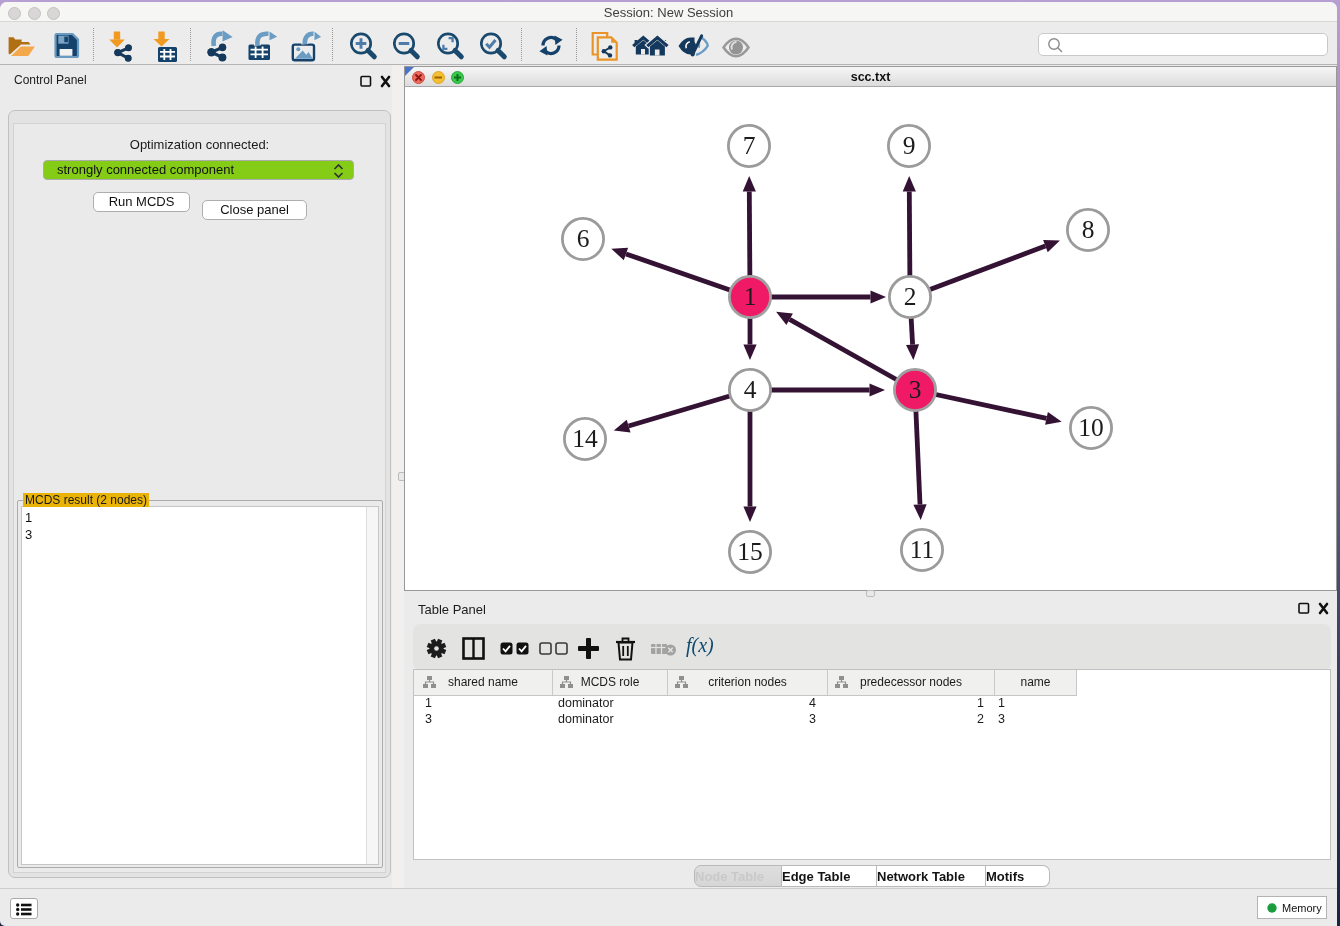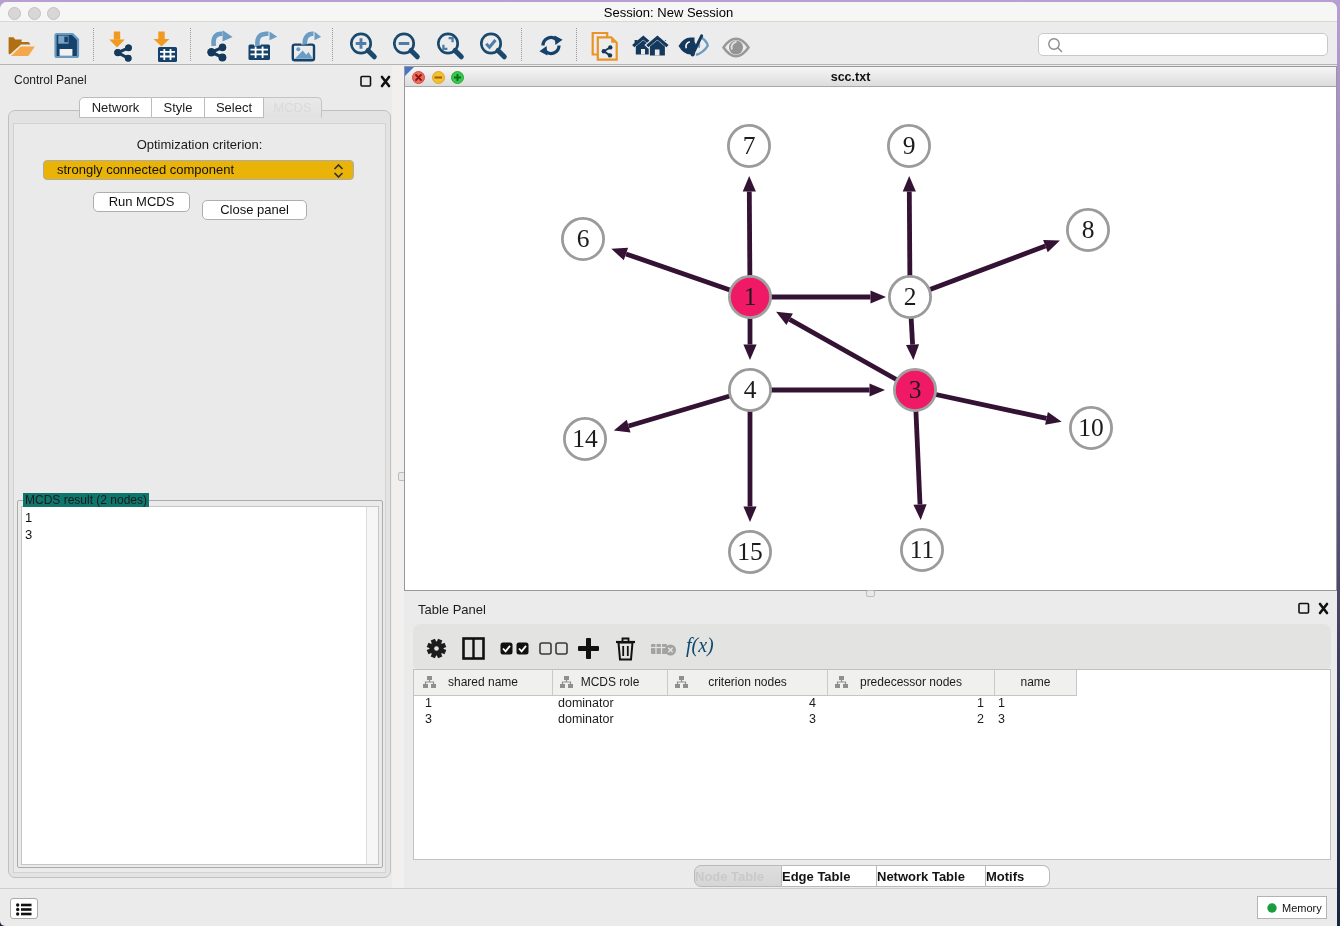--- a/index.html
+++ b/index.html
@@ -3,50 +3,50 @@
 <meta charset="utf-8">
 <style>
 * { margin:0; padding:0; box-sizing:border-box; }
 html,body { width:1340px; height:926px; overflow:hidden; }
 body { font-family:"Liberation Sans",sans-serif; background:linear-gradient(180deg,#b79fd3 0%,#9d87bd 20%,#70648f 45%,#4a4668 65%,#2c3050 82%,#1a2440 100%); position:relative; }
 #win { position:absolute; left:0; top:2px; width:1337px; height:924px; background:#ecebeb; border-radius:7px 7px 0 5px; overflow:hidden; }
 .abs { position:absolute; }
 
 #titlebar { left:0; top:0; width:1337px; height:20px; background:#f6f6f5; border-bottom:1px solid #d8d8d6; }
 .tl { position:absolute; top:5px; width:13px; height:13px; border-radius:50%; background:#d8d6d6; border:1px solid #c3c0c0; }
-#wintitle { left:0; top:3px; width:1337px; text-align:center; font-size:13px; color:#000000; }
+#wintitle { left:0; top:3px; width:1337px; text-align:center; font-size:13px; color:#404040; }
 
 #toolbar { left:0; top:20px; width:1337px; height:43px; background:#edecec; border-bottom:1px solid #b4b4b4; }
 .tbsep { position:absolute; top:26px; height:33px; width:0; border-left:1px dotted #999; }
 #searchbox { position:absolute; left:1038px; top:31px; width:290px; height:23px; background:#fff; border:1px solid #c9c9c9; border-radius:5px; }
 
 #cptitle { left:14px; top:71px; font-size:12px; color:#1c1c1c; }
 .tabs { position:absolute; display:flex; z-index:3; }
 .tab { height:21px; background:#fff; border:1px solid #bcbcbc; border-left:none; font-size:13px; color:#1a1a1a; text-align:center; line-height:20px; }
 .tab.first { border-left:1px solid #bcbcbc; border-radius:5px 0 0 0; }
 .tab.last { border-radius:0 5px 0 0; }
 .tab.seltop { background:linear-gradient(#e9e9e9,#e2e2e2); color:#dadada; border-color:#c4c4c4; border-bottom-color:#e2e2e2; }
 #cpouter { left:8px; top:108px; width:383px; height:768px; background:#e3e3e3; border:1px solid #c0c0c0; border-radius:7px; }
 #cpinner { left:13px; top:121px; width:373px; height:750px; background:#ebeaea; border:1px solid #d2d2d2; }
 #optlabel { left:8px; top:135px; width:383px; text-align:center; font-size:13px; color:#1a1a1a; }
-#cpselect { left:43px; top:158px; width:311px; height:20px; background:#eab308; border:1px solid #acacac; border-radius:4px; font-size:13px; color:#111; line-height:18px; padding-left:13px; }
+#cpselect { left:43px; top:158px; width:311px; height:20px; background:#84cc16; border:1px solid #acacac; border-radius:4px; font-size:13px; color:#111; line-height:18px; padding-left:13px; }
 .btn { position:absolute; height:20px; background:#fff; border:1px solid #aeaeae; border-radius:5px; font-size:13px; color:#111; text-align:center; line-height:18px; }
 #fieldset { left:17px; top:498px; width:366px; height:368px; border:1px solid #ababab; border-radius:2px; }
-#legend { left:23px; top:491px; background:#0f766e; font-size:12px; color:#1a1a1a; padding:0 2px; }
+#legend { left:23px; top:491px; background:#eab308; font-size:12px; color:#1a1a1a; padding:0 2px; }
 #fstext { left:21px; top:504px; width:358px; height:359px; background:#fff; border:1px solid #c6c6c6; font-size:13px; color:#111; line-height:16.5px; padding:3px 0 0 3px; }
 #fsscroll { left:366px; top:505px; width:12px; height:357px; background:#f6f6f6; border-left:1px solid #ddd; }
 
 #vsplit { left:392px; top:63px; width:12px; height:823px; background:#f1f0ef; }
 #vgrip { left:398px; top:470px; width:8px; height:9px; background:#e9e9e9; border:1px solid #bbb; border-radius:2px; }
 #hgrip { left:866px; top:588px; width:9px; height:7px; background:#e9e9e9; border:1px solid #bbb; border-radius:2px; }
 
 #netwin { left:404px; top:64px; width:933px; height:525px; border:1px solid #989898; background:#fff; }
 #nettitle { left:404px; top:64px; width:933px; height:21px; background:linear-gradient(#f6f6f6,#dcdcdc); border:1px solid #989898; border-bottom:1px solid #a8a8a8; }
 .mac { position:absolute; top:5px; width:13px; height:13px; border-radius:50%; }
-#netname { left:384px; top:68px; width:933px; text-align:center; font-size:12.5px; font-weight:bold; color:#111; }
+#netname { left:404px; top:68px; width:933px; text-align:center; font-size:12.5px; font-weight:bold; color:#111; }
 #graph { left:405px; top:85px; }
 
 #tptitle { left:418px; top:600px; font-size:13px; color:#1c1c1c; }
 #tptools { left:413px; top:622px; width:918px; height:46px; background:#e3e3e2; border-radius:7px; }
 #tptable { left:413px; top:667px; width:918px; height:191px; background:#fff; border:1px solid #c2c2c2; }
 #thead { left:414px; top:668px; width:663px; height:26px; background:#f0f0ef; border-bottom:1px solid #c6c6c6; }
 .th { position:absolute; top:668px; height:25px; border-right:1px solid #c9c9c9; font-size:12px; color:#1b1b1b; text-align:center; line-height:25px; }
 .treeic { position:absolute; top:6px; }
 .td { position:absolute; font-size:12.5px; color:#1b1b1b; line-height:14px; }
 
@@ -231,29 +231,23 @@
         <circle cx="9" cy="9" r="5.2" fill="none" stroke="#8a8a8a" stroke-width="1.4"></circle>
         <line x1="12.8" y1="12.8" x2="17" y2="17" stroke="#8a8a8a" stroke-width="1.4"></line>
       </svg>
     </div>
 
 <div id="cptitle" class="abs">Control Panel</div>
 <svg class="abs" style="left:360px;top:73px" width="32" height="13">
       <rect x="1" y="1.5" width="9.5" height="9.5" fill="none" stroke="#111" stroke-width="1.6" rx="1"></rect>
       <path d="M22,2 L29,11 M29,2 L22,11" stroke="#111" stroke-width="2.6" stroke-linecap="round"></path>
     </svg>
-<div class="tabs" style="left:79px;top:95px;">
-<div class="tab first" style="width:73px;">Network</div>
-<div class="tab" style="width:53px;">Style</div>
-<div class="tab" style="width:59px;">Select</div>
-<div class="tab last seltop" style="width:58px;">MCDS</div>
-</div>
 <div id="cpouter" class="abs"></div>
 <div id="cpinner" class="abs"></div>
-<div id="optlabel" class="abs">Optimization criterion:</div>
+<div id="optlabel" class="abs">Optimization connected:</div>
 <div id="cpselect" class="abs">strongly connected component<svg width="11" height="14" style="position:absolute;right:9px;top:3px">
         <path d="M1.5,5 L5.5,1 L9.5,5" fill="none" stroke="#333" stroke-width="1.7"></path>
         <path d="M1.5,9 L5.5,13 L9.5,9" fill="none" stroke="#333" stroke-width="1.7"></path>
       </svg></div>
 <div class="btn" style="left:93px;top:190px;width:97px;">Run MCDS</div>
 <div class="btn" style="left:202px;top:190px;width:105px;margin-top:8px;">Close panel</div>
 <div id="fieldset" class="abs"></div>
 <div id="fstext" class="abs">1<br>3</div>
 <div id="fsscroll" class="abs"></div>
 <div id="legend" class="abs">MCDS result (2 nodes)</div>

